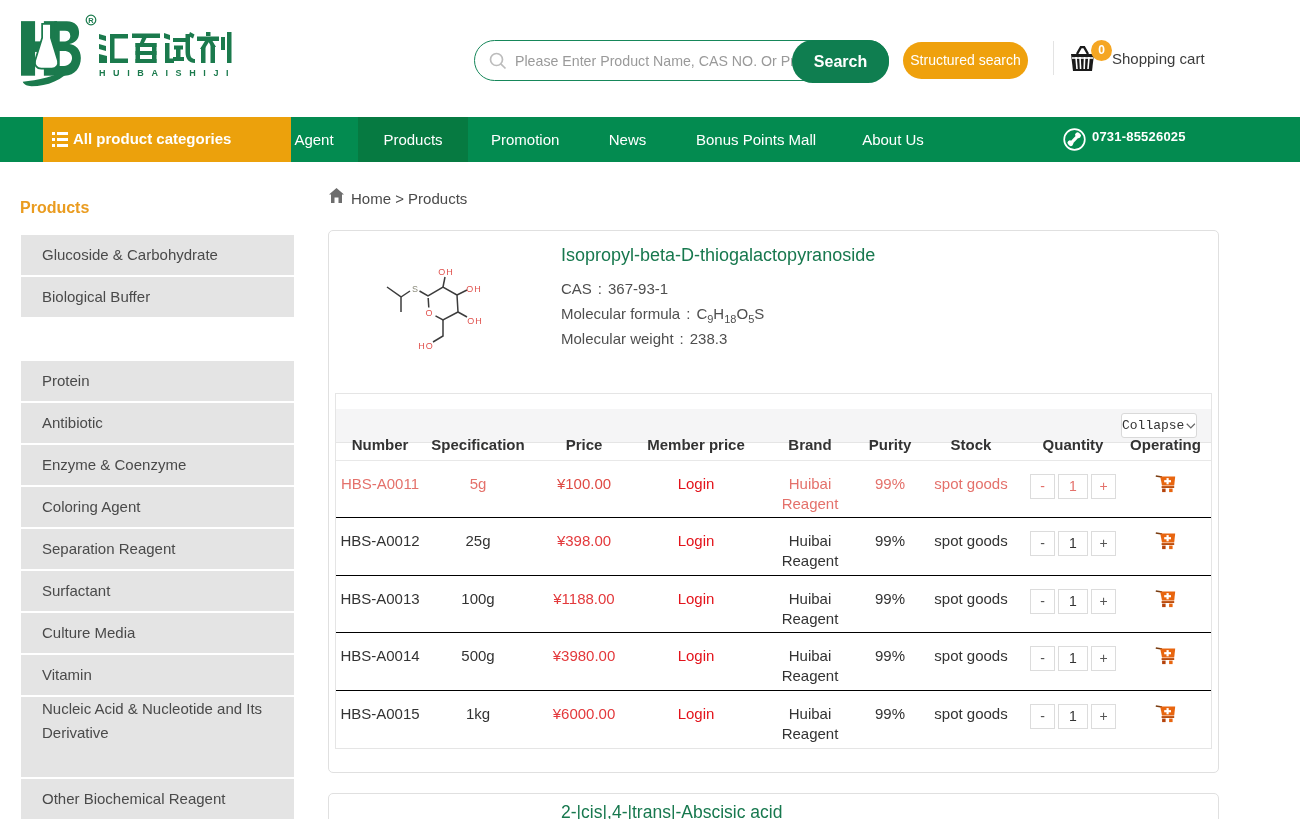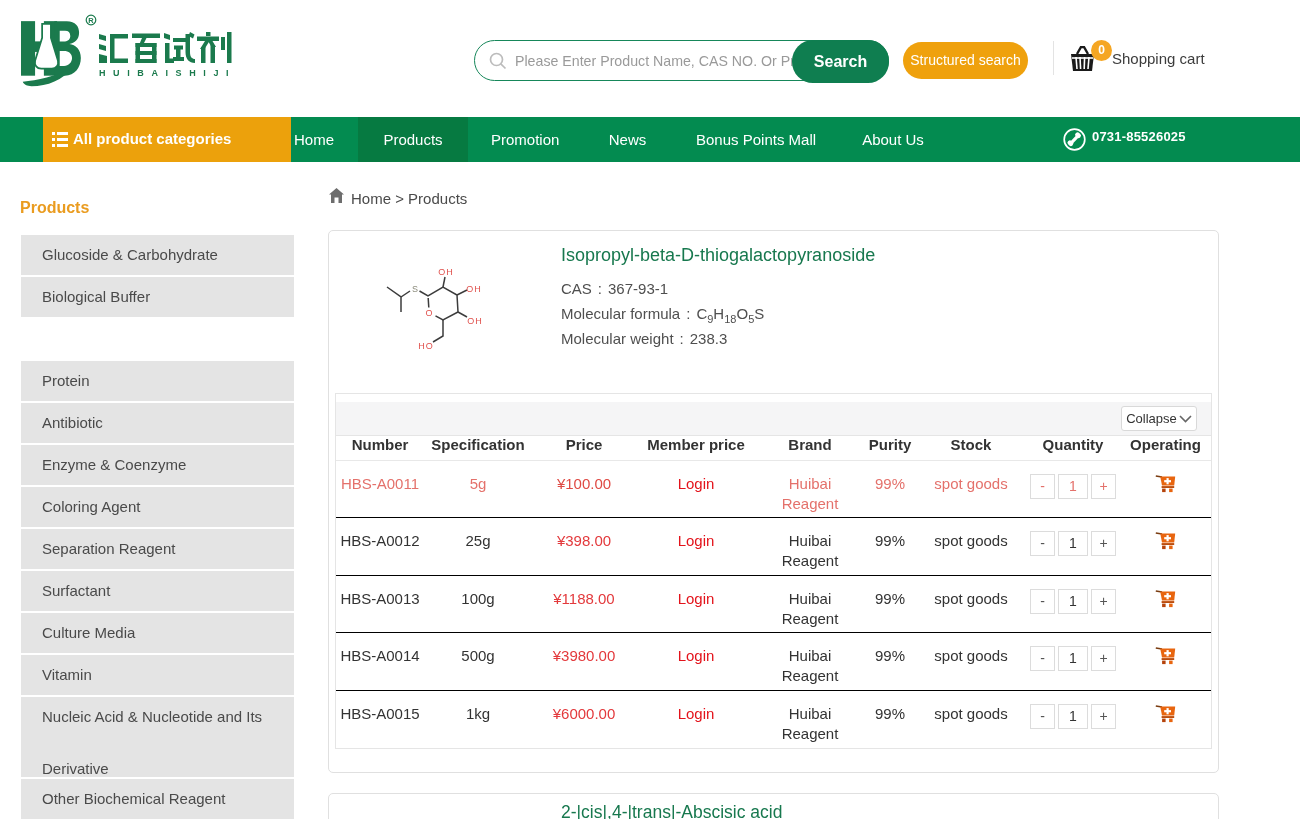--- a/index.html
+++ b/index.html
@@ -36,21 +36,21 @@
 
 #card1 { position:absolute; left:328px; top:230px; width:891px; height:543px; border:1px solid #e0e0e0; border-radius:5px; background:#fff; }
 #card2 { position:absolute; left:328px; top:793px; width:891px; height:60px; border:1px solid #e0e0e0; border-radius:5px; background:#fff; }
 #card2 .title { position:absolute; left:232px; top:8px; font-size:17.5px; color:#17784e; }
 #c1title { position:absolute; left:232px; top:14px; font-size:18px; color:#17784e; }
 .infoline { position:absolute; left:232px; font-size:15px; color:#4f4f4f; }
 .fc { padding:0 6px; }
 
 
 #tablewrap { position:absolute; left:6px; top:162px; width:877px; height:356px; border:1px solid #e5e5e5; }
-#collapserow { position:absolute; left:0; top:8px; width:875px; height:34px; background:#f5f5f6; border-bottom:1px solid #e5e5e5; }
+#collapserow { position:absolute; left:0; top:15px; width:875px; height:34px; background:#f5f5f6; border-bottom:1px solid #e5e5e5;font-family:Liberation Mono, monospace; }
 #collapsebtn { position:absolute; right:14px; top:4px; width:76px; height:25px; background:#fff; border:1px solid #d9d9d9; border-radius:3px; font-size:13px; color:#333; text-align:center; line-height:24px; display:flex; align-items:center; justify-content:center; }
 table { border-collapse:collapse; position:absolute; left:0; top:35px; width:875px; table-layout:fixed; }
 th { font-size:15px; font-weight:bold; color:#333; height:31px; border-bottom:1px solid #e8e8e8; }
 td { text-align:center; font-size:15px; color:#333; height:57.5px; border-bottom:1px solid #000000; vertical-align:top; padding-top:13px; line-height:20px; }
 tr.last td { border-bottom:none; }
 .price { color:#e3393c; }
 .login { color:#e3131b; font-weight:normal; }
 tr.hl td { color:#e4716b; }
 tr.hl .price { color:#df4a44; }
 tr.hl .login { color:#e3131b; }
@@ -163,21 +163,21 @@
             <rect x="0" y="0" width="3" height="3"></rect>
             <rect x="5" y="0" width="11" height="3"></rect>
             <rect x="0" y="6" width="3" height="3"></rect>
             <rect x="5" y="6" width="11" height="3"></rect>
             <rect x="0" y="12" width="3" height="3"></rect>
             <rect x="5" y="12" width="11" height="3"></rect>
           </g>
         </svg>
       <div class="txt">All product categories</div>
     </div>
-    <div class="navitem" style="left:293px;width:42px;">Home</div>
+    <div class="navitem" style="left:293px;width:42px;">Agent</div>
     <div id="nav-products">Products</div>
     <div class="navitem" style="left:491px;width:68px;">Promotion</div>
     <div class="navitem" style="left:608px;width:39px;">News</div>
     <div class="navitem" style="left:696px;width:118px;">Bonus Points Mall</div>
     <div class="navitem" style="left:861px;width:64px;">About Us</div>
     <svg class="abs" style="left:1063px;top:11px" width="23" height="23" viewBox="0 0 23 23">
       <circle cx="11.5" cy="11.5" r="10.3" fill="none" stroke="#fff" stroke-width="1.7"></circle>
       <g fill="#fff" transform="rotate(-46 11.5 11.5)">
         <rect x="4.6" y="9.9" width="13.8" height="3.2" rx="1.6"></rect>
         <rect x="3.6" y="8.1" width="4.8" height="6.0" rx="2.2"></rect>
@@ -191,21 +191,21 @@
   <div class="sideitem" style="top:235px">Glucoside &amp; Carbohydrate</div>
   <div class="sideitem" style="top:277px">Biological Buffer</div>
   <div class="sideitem" style="top:361px">Protein</div>
   <div class="sideitem" style="top:403px">Antibiotic</div>
   <div class="sideitem" style="top:445px">Enzyme &amp; Coenzyme</div>
   <div class="sideitem" style="top:487px">Coloring Agent</div>
   <div class="sideitem" style="top:529px">Separation Reagent</div>
   <div class="sideitem" style="top:571px">Surfactant</div>
   <div class="sideitem" style="top:613px">Culture Media</div>
   <div class="sideitem" style="top:655px">Vitamin</div>
-  <div class="sideitem2" style="top:697px;line-height:22px;padding-top:9px">Nucleic Acid &amp; Nucleotide and Its<br><span style="display:inline-block;margin-top:30px">Derivative</span></div>
+  <div class="sideitem2" style="top:697px;line-height:22px;padding-top:1px">Nucleic Acid &amp; Nucleotide and Its<br><span style="display:inline-block;margin-top:2px">Derivative</span></div>
   <div class="sideitem" style="top:779px">Other Biochemical Reagent</div>
 
   <svg class="abs" style="left:329px;top:188px" width="15" height="16" viewBox="0 0 15 16">
       <path d="M7.5 0 L15 6.5 L13 6.5 L13 15 L9.5 15 L9.5 9.5 L5.5 9.5 L5.5 15 L2 15 L2 6.5 L0 6.5 Z" fill="#6d6d6d"></path>
     </svg>
   <div id="crumb" style="left:351px;top:190px">Home &gt; Products</div>
 
   <div id="card1">
     <svg class="abs" style="left:40px;top:25px" width="150" height="110" viewBox="0 0 150 110">
       <g stroke="#3c3c3c" stroke-width="1.5" fill="none">

